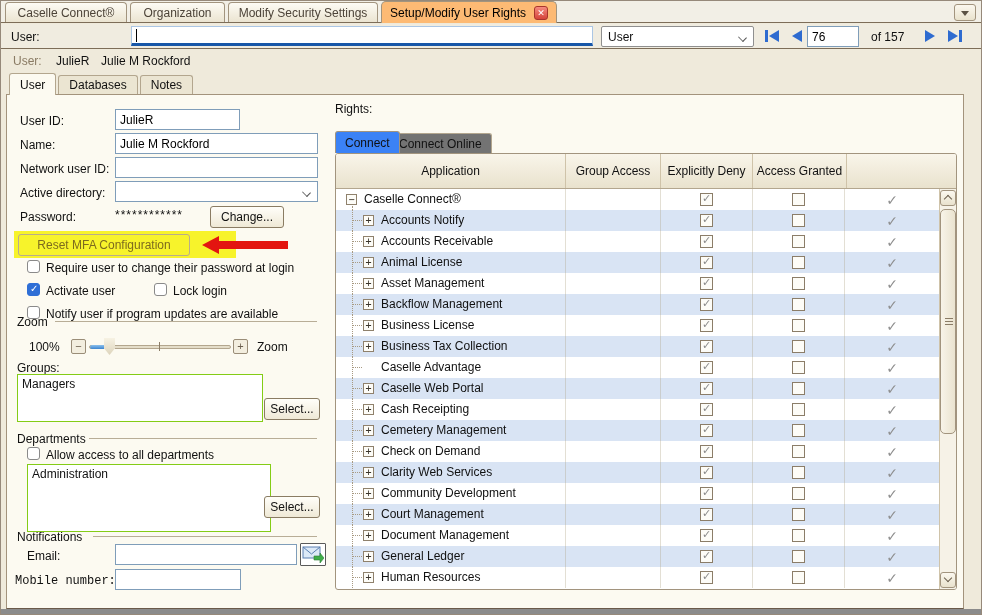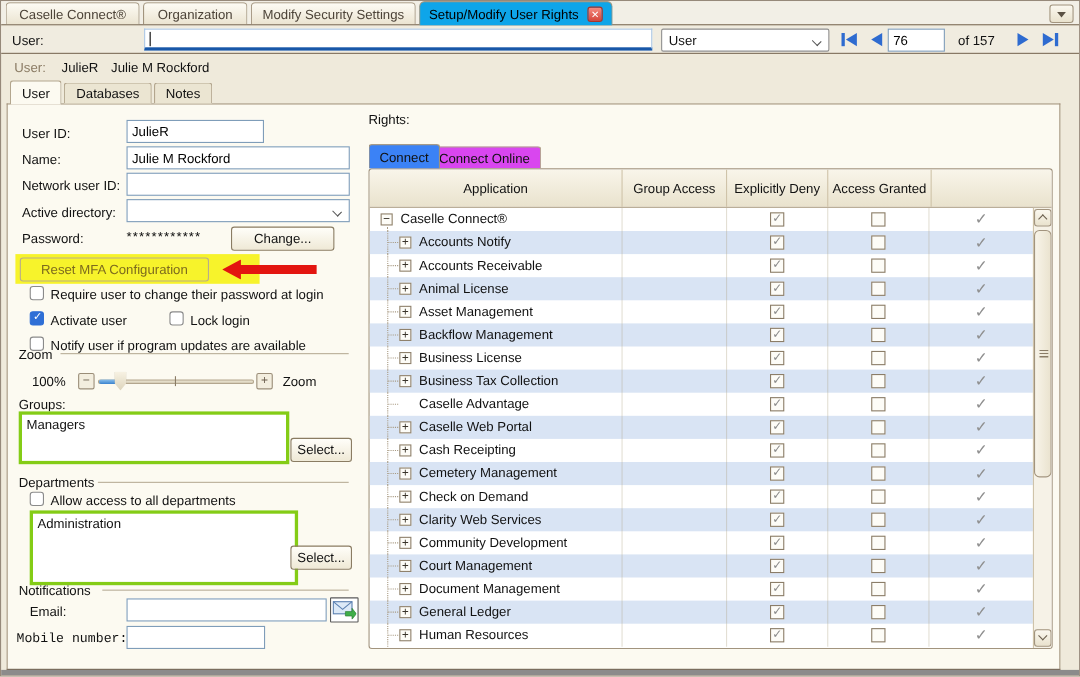--- a/index.html
+++ b/index.html
@@ -14,21 +14,21 @@
 
   
   .win-tabs { position: absolute; top:0; left:0; width:100%; height:22px;
     background:#f2efe6; border-bottom:1px solid #7d6d58;
     display:flex; align-items:flex-end; padding-left:4px; gap:3px; }
   .win-tab { height:20px; border:1px solid #a2947e; border-bottom:none;
     border-radius:4px 4px 0 0; background:linear-gradient(#fdfbf4,#ebe4d1);
     display:flex; align-items:center; justify-content:center;
     color:#4c4338; padding:0 8px; }
   .win-tab.t1{width:122px}.win-tab.t2{width:95px}.win-tab.t3{width:150px}
-  .win-tab.active { background:#0ea5e9; height:22px; margin-bottom:-1px; color:#000; z-index:2;
+  .win-tab.active { background:#fdba74; height:22px; margin-bottom:-1px; color:#000; z-index:2;
     border-radius:5px 5px 0 0; }
   .close-x { width:14px; height:14px; margin-left:8px; border-radius:3px;
     background:linear-gradient(#f58b80,#d5443a); border:1px solid #a8352c;
     color:#fff; font-size:9px; font-weight:bold; line-height:12px; text-align:center; }
   .win-drop { position:absolute; right:5px; top:3px; width:22px; height:17px;
     border:1px solid #a2947e; border-radius:3px;
     background:linear-gradient(#fbf8ef,#e9e2cd); }
   .win-drop::after { content:""; position:absolute; left:6px; top:6px;
     border-left:4px solid transparent; border-right:4px solid transparent;
     border-top:5px solid #5b5244; }
@@ -78,21 +78,21 @@
   .tinput { position:absolute; background:#fff; border:1px solid #7f9db9; font:inherit; padding:0 4px; }
   .fselect { position:absolute; background:#fff; border:1px solid #7f9db9; }
   .btn { position:absolute; border:1px solid #8a7c63; border-radius:3px;
     background:linear-gradient(#fffef9,#efe9d6); text-align:center; cursor:pointer; }
   .xcb { position:absolute; width:13px; height:13px; border:1px solid #8a8a8a;
     border-radius:3px; background:#fff; }
   .xcb.checked { background:#2f6fd6; border-color:#2f6fd6; }
   .xcb.checked::after { content:"✓"; position:absolute; left:2px; top:-1px;
     color:#fff; font-size:10px; font-weight:bold; }
   .group-line { position:absolute; height:1px; background:#b8ad97; }
-  .listbox { position:absolute; background:#fff; border:3px solid #84cc16; padding:2px 4px; }
+  .listbox { position:absolute; background:#fff; border:1px solid #84cc16; padding:2px 4px; }
 
   
   .sl-btn { position:absolute; width:15px; height:15px; border:1px solid #9a8d78;
     border-radius:2px; background:#f3eedf; line-height:12px; text-align:center;
     color:#6b5f4e; font-size:11px; }
   .sl-track { position:absolute; height:4px; background:#e4ddc9; border:1px solid #b3a68e; border-radius:2px; }
   .sl-fill { position:absolute; height:4px; background:linear-gradient(#8cc0ec,#3c84cf); border-radius:2px; }
   .sl-thumb { position:absolute; width:11px; height:17px;
     background:linear-gradient(#f7f2e3,#ddd4bc);
     clip-path:polygon(0 0,100% 0,100% 60%,50% 100%,0 60%);
@@ -101,21 +101,21 @@
 
   
   .mailbtn { position:absolute; width:26px; height:23px; border:1px solid #5a5a5a;
     background:#fff; border-radius:1px; padding:2px 1px; }
 
   
   .rights-label { position:absolute; left:328px; top:7px; }
   .rtab { position:absolute; display:flex; align-items:center; padding:0 9px;
     border:1px solid #a2947e; border-bottom:none; border-radius:3px 3px 0 0; }
   .rtab.active { left:328px; top:36px; height:22px; background:#3b82f6; z-index:2; }
-  .rtab.inactive { left:382px; top:38px; height:20px; background:#d946ef; border-color:#b3a68e; }
+  .rtab.inactive { left:382px; top:38px; height:20px; background:#737373; border-color:#b3a68e; }
   .rtable { position:absolute; left:328px; top:58px; width:622px; height:437px;
     border:1px solid #a2947e; border-radius:3px; background:#fff; overflow:hidden; }
   .rhead { display:flex; height:35px; background:linear-gradient(#f9f5ea,#e9e2cd);
     border-bottom:1px solid #b3a68e; }
   .hcell { display:flex; align-items:center; justify-content:center;
     border-right:1px solid #cfc3a9; height:100%; }
   .hc0{width:230px}.hc1{width:95px}.hc2{width:92px}.hc3{width:92px}.hc4{width:94px}
   .hc5{width:17px; border-right:none;}
   .rbody { position:relative; height:400px; }
   .trow { display:flex; height:21px; width:603px; }
@@ -240,21 +240,21 @@
   <input class="tinput" style="left: 108px; top: 62px; width: 203px; height: 21px;" value="">
 
   <span class="flabel" style="left:13px;top:91px;">Active directory:</span>
   <div class="fselect" style="left:108px;top:86px;width:203px;height:21px;">
     <span style="position:absolute;left:5px;top:3px;"></span>
     <span class="chev"></span>
   </div>
 
   <span class="flabel" style="left:13px;top:115px;">Password:</span>
   <span class="flabel" style="left:108px;top:113px;letter-spacing:1px;">************</span>
-  <div class="btn" style="left:203px;top:111px;width:94px;height:22px;line-height:20px;">Change...</div>
+  <div class="btn" style="left:203px;top:111px;width:74px;height:22px;line-height:20px;">Change...</div>
 
   <div class="hl" style="left:7px;top:136px;width:222px;height:27px;"></div>
   <div class="btn mfa-btn" style="left:11px;top:139px;width:172px;height:22px;line-height:20px;">Reset MFA Configuration</div>
   <svg class="abs" style="left:195px;top:141px;" width="86" height="18" viewBox="0 0 86 18">
     <polygon points="0,9 17,0 17,5 86,5 86,13 17,13 17,18" fill="#e31510"></polygon>
   </svg>
 
   <span class="xcb" style="left:20px;top:165px;"></span>
   <span class="flabel" style="left:39px;top:166px;">Require user to change their password at login</span>
 

